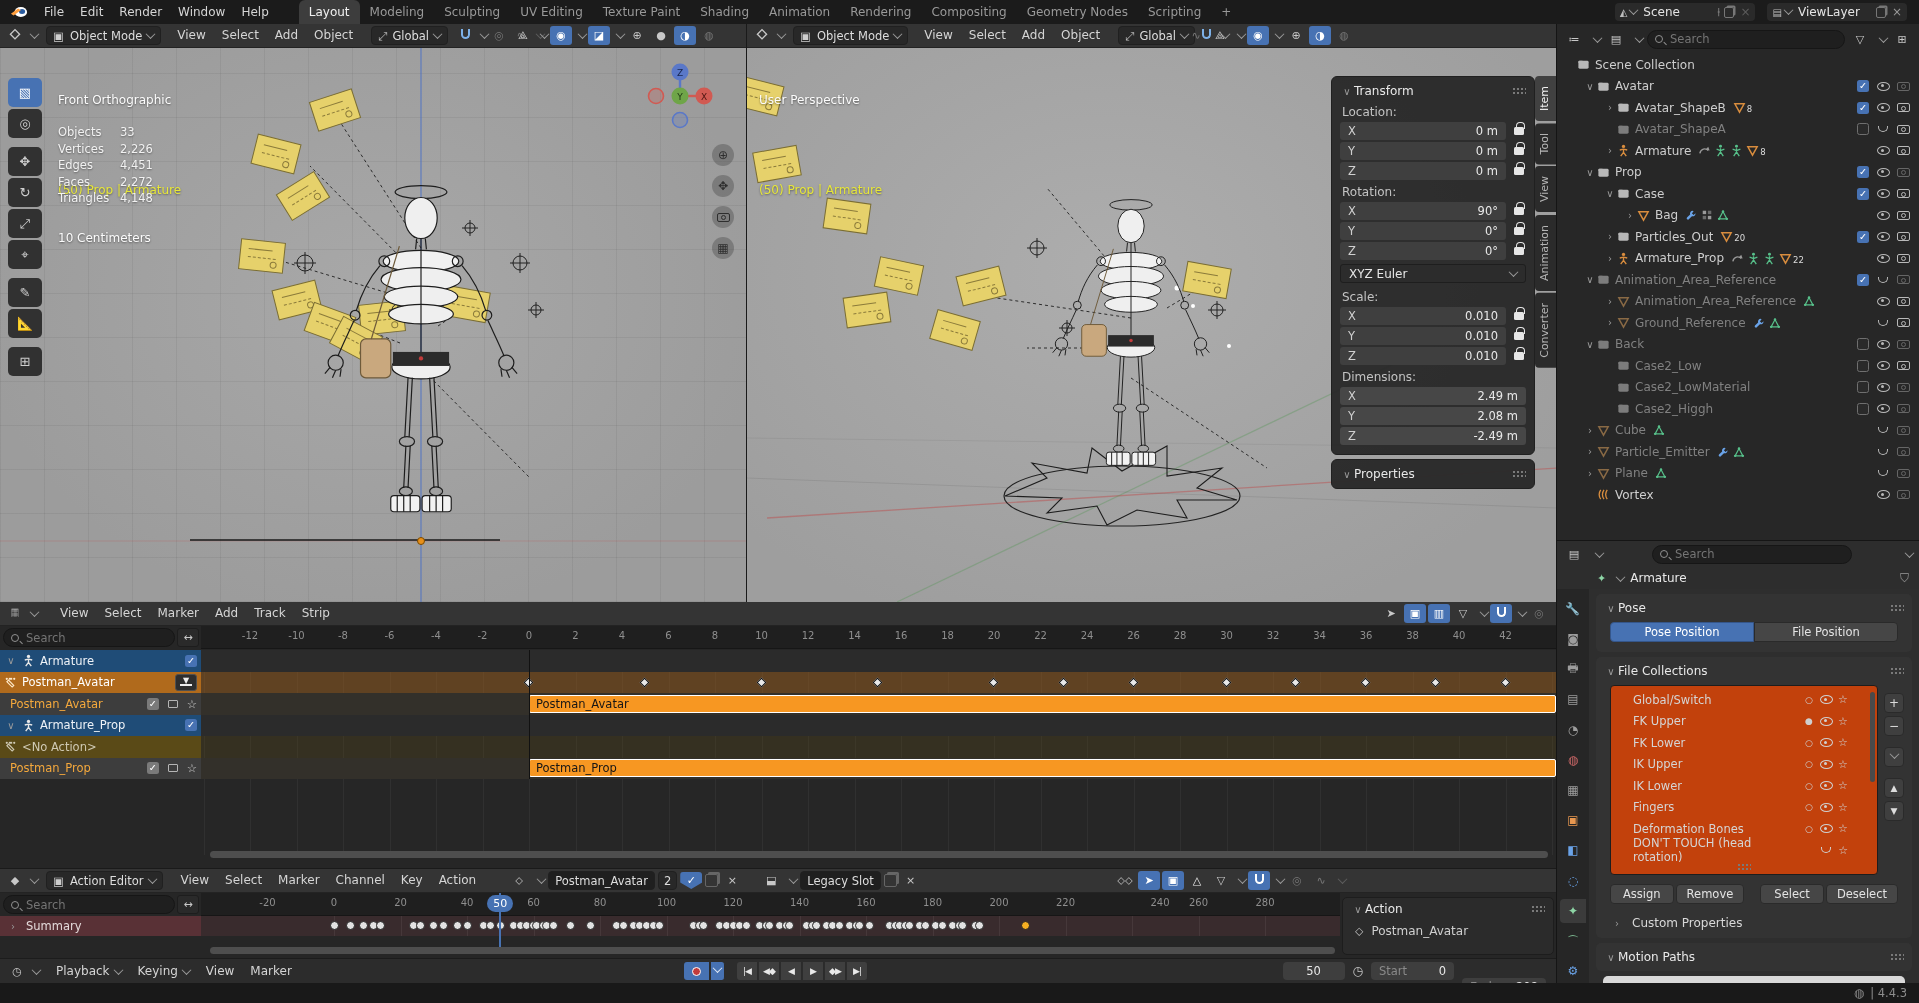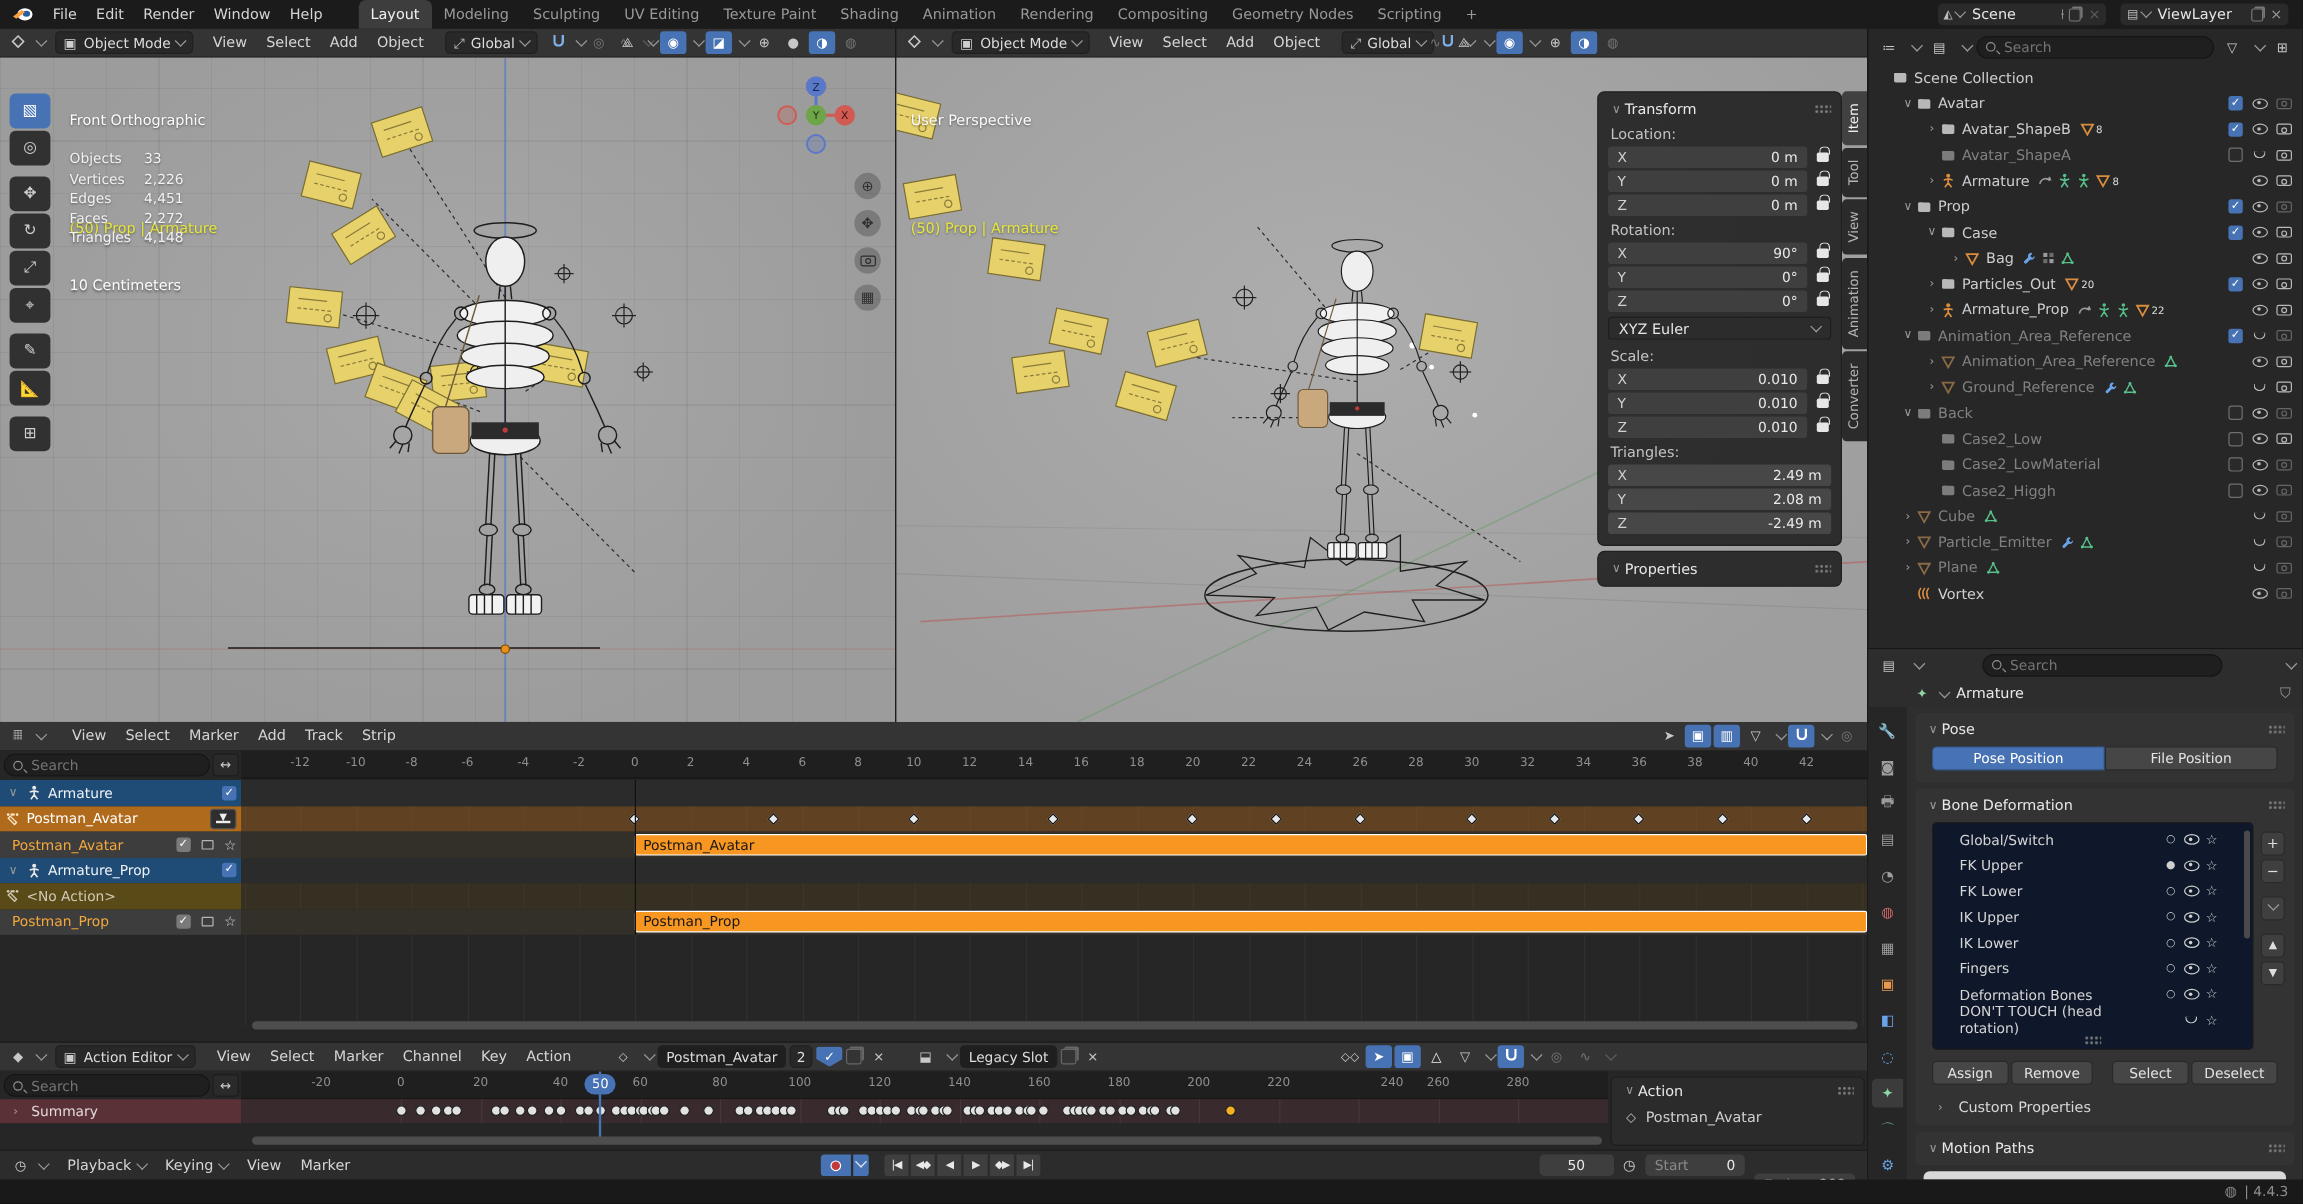--- a/index.html
+++ b/index.html
@@ -82,21 +82,21 @@
   .sub{font-size:8.5px;color:#ddd;margin-left:-2px;align-self:flex-end;}
   
   #props{left:1556px;top:540px;width:363px;height:443px;background:#2d2d2d;border-left:1px solid #151515;border-top:1px solid #151515;}
   #props-tabs{position:absolute;left:0;top:48px;width:32px;bottom:0;background:#262626;display:flex;flex-direction:column;align-items:center;padding-top:8px;gap:7px;}
   .ptab{width:26px;height:24px;display:flex;align-items:center;justify-content:center;border-radius:4px 0 0 4px;color:#9d9d9d;}
   .ptab.active{background:#3b3b3b;}
   .pbody{position:absolute;left:32px;top:48px;right:0;bottom:0;background:#2e2e2e;}
   .ppanel{background:#333333;border-radius:5px;margin:5px 7px;padding:4px 0 8px;}
   .btn{background:#464646;border:1px solid #2a2a2a;border-radius:4px;height:20px;display:flex;align-items:center;justify-content:center;color:#e3e3e3;font-size:11.5px;padding:0 10px;}
   .btn.blue{background:#4772b3;border-color:#35568a;color:#fff;}
-  .bc-list{background:#0f172a;border:1px solid #1d1d1d;border-radius:4px;margin:4px 10px 4px 14px;padding:3px 0;position:relative;}
+  .bc-list{background:#c2410c;border:1px solid #1d1d1d;border-radius:4px;margin:4px 10px 4px 14px;padding:3px 0;position:relative;}
   .bc-row{display:flex;align-items:center;height:21.5px;padding:0 26px 0 22px;color:#d5d5d5;font-size:11.5px;}
   .bc-row .spacer{flex:1;}
   .sidebtns{position:absolute;right:4px;top:0;display:flex;flex-direction:column;gap:3px;}
   .sq{width:20px;height:20px;background:#3f3f3f;border:1px solid #2a2a2a;border-radius:4px;color:#ddd;display:flex;align-items:center;justify-content:center;font-size:12px;}
   
   #nla{left:0;top:602px;width:1556px;height:266px;background:#262626;}
   #dope{left:0;top:868px;width:1556px;height:90px;background:#262626;border-top:1px solid #1a1a1a;}
   .ruler{position:absolute;left:201px;height:23px;background:#1f1f1f;border-bottom:1px solid #161616;overflow:hidden;}
   .tick{position:absolute;top:4px;font-size:10px;color:#8f8f8f;transform:translateX(-50%);}
   .ch-search{position:absolute;left:2px;width:198px;height:23px;display:flex;align-items:center;gap:2px;padding:2px 1px;}
@@ -628,21 +628,21 @@
                 </div>
                 <span class="lock"></span>
               </div>
               <div class="tp-row">
                 <div class="tp-field">
                   <span class="ax">Z</span>
                   <span class="val">0.010</span>
                 </div>
                 <span class="lock"></span>
               </div>
-              <div class="tp-label">Triangles:</div>
+              <div class="tp-label">Dimensions:</div>
               <div class="tp-row">
                 <div class="tp-field wide">
                   <span class="ax">X</span>
                   <span class="val">2.49 m</span>
                 </div>
               </div>
               <div class="tp-row">
                 <div class="tp-field wide">
                   <span class="ax">Y</span>
                   <span class="val">2.08 m</span>
@@ -1284,21 +1284,21 @@
         </div>
         <div class="flex" style="padding:4px 14px 2px;" id="pose-options">
             <div class="btn blue" style="flex: 1 1 0%; border-radius: 4px 0px 0px 4px;">Pose Position</div>
             <div class="btn" style="flex: 1 1 0%; border-radius: 0px 4px 4px 0px;">File Position</div>
           </div>
       </div>
 
       <div class="ppanel">
         <div class="panel-head">
           <span class="exp">∨</span>
-            <span actable="false">Bone Deformation</span>
+            <span actable="false">File Collections</span>
             <span class="grip"></span>
         </div>
         <div style="position:relative;padding-right:24px;">
           <div class="bc-list" id="bc-list">
 
           <div class="bc-row">
                 <div>Global/Switch</div>
                 <div class="spacer"></div>
                 <div style="width: 16px; text-align: center; font-size: 9px; color: rgb(207, 207, 207);">○</div>
                 <div style="width: 18px; display: flex; justify-content: center;">

